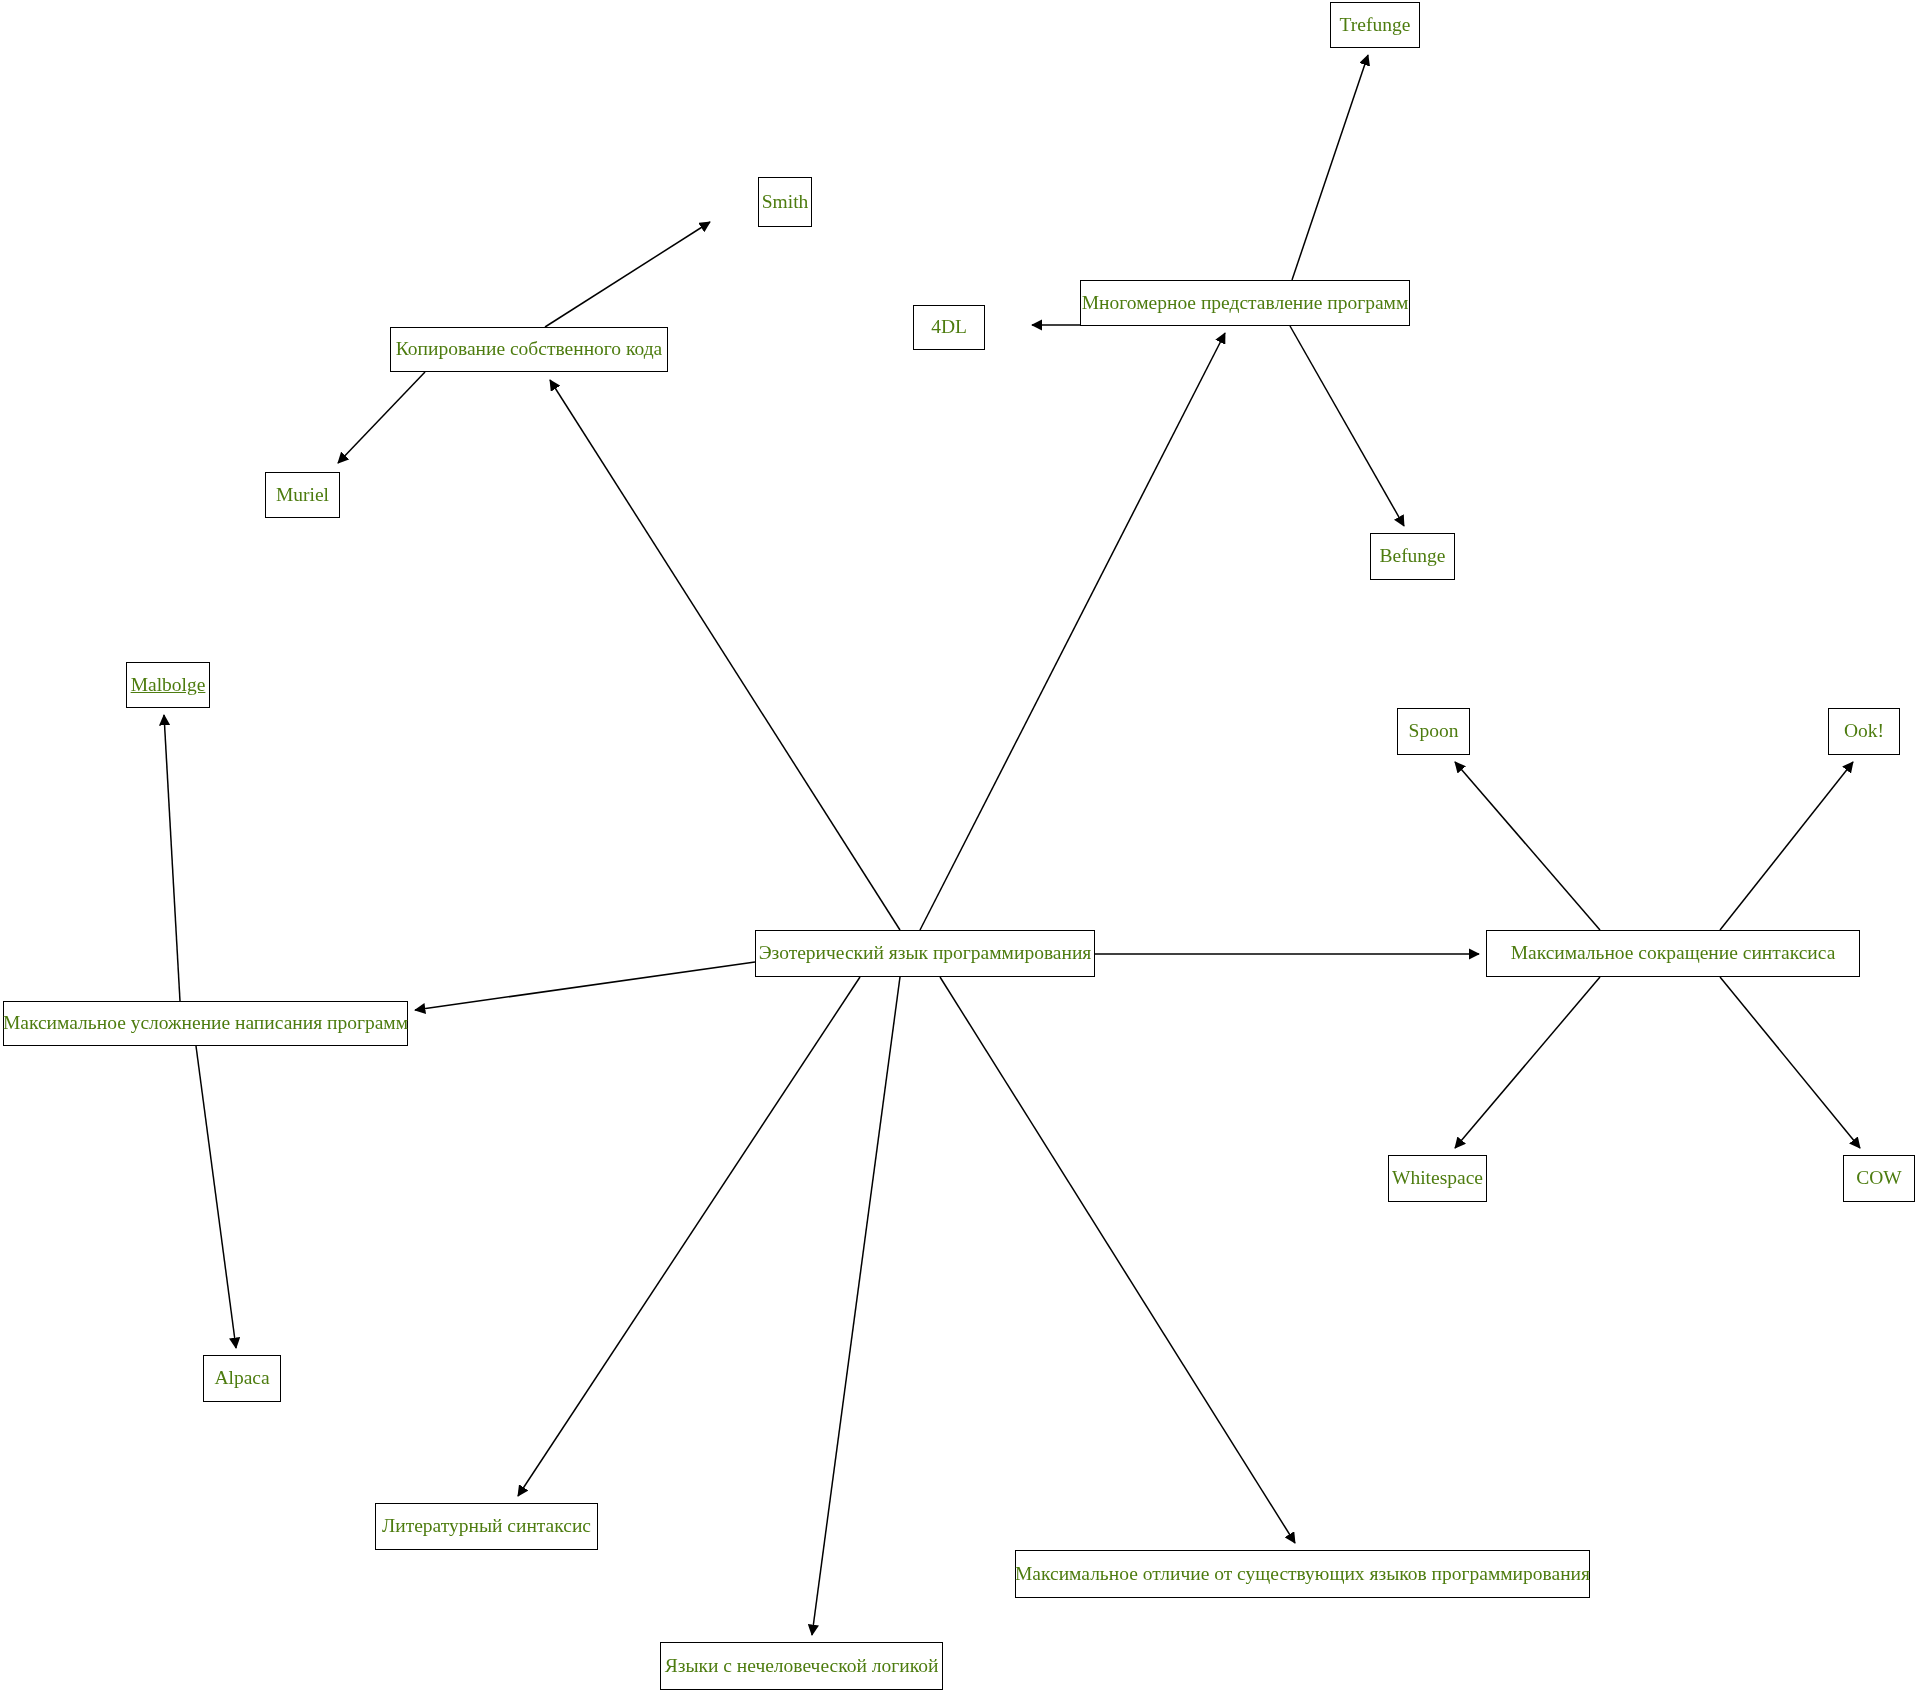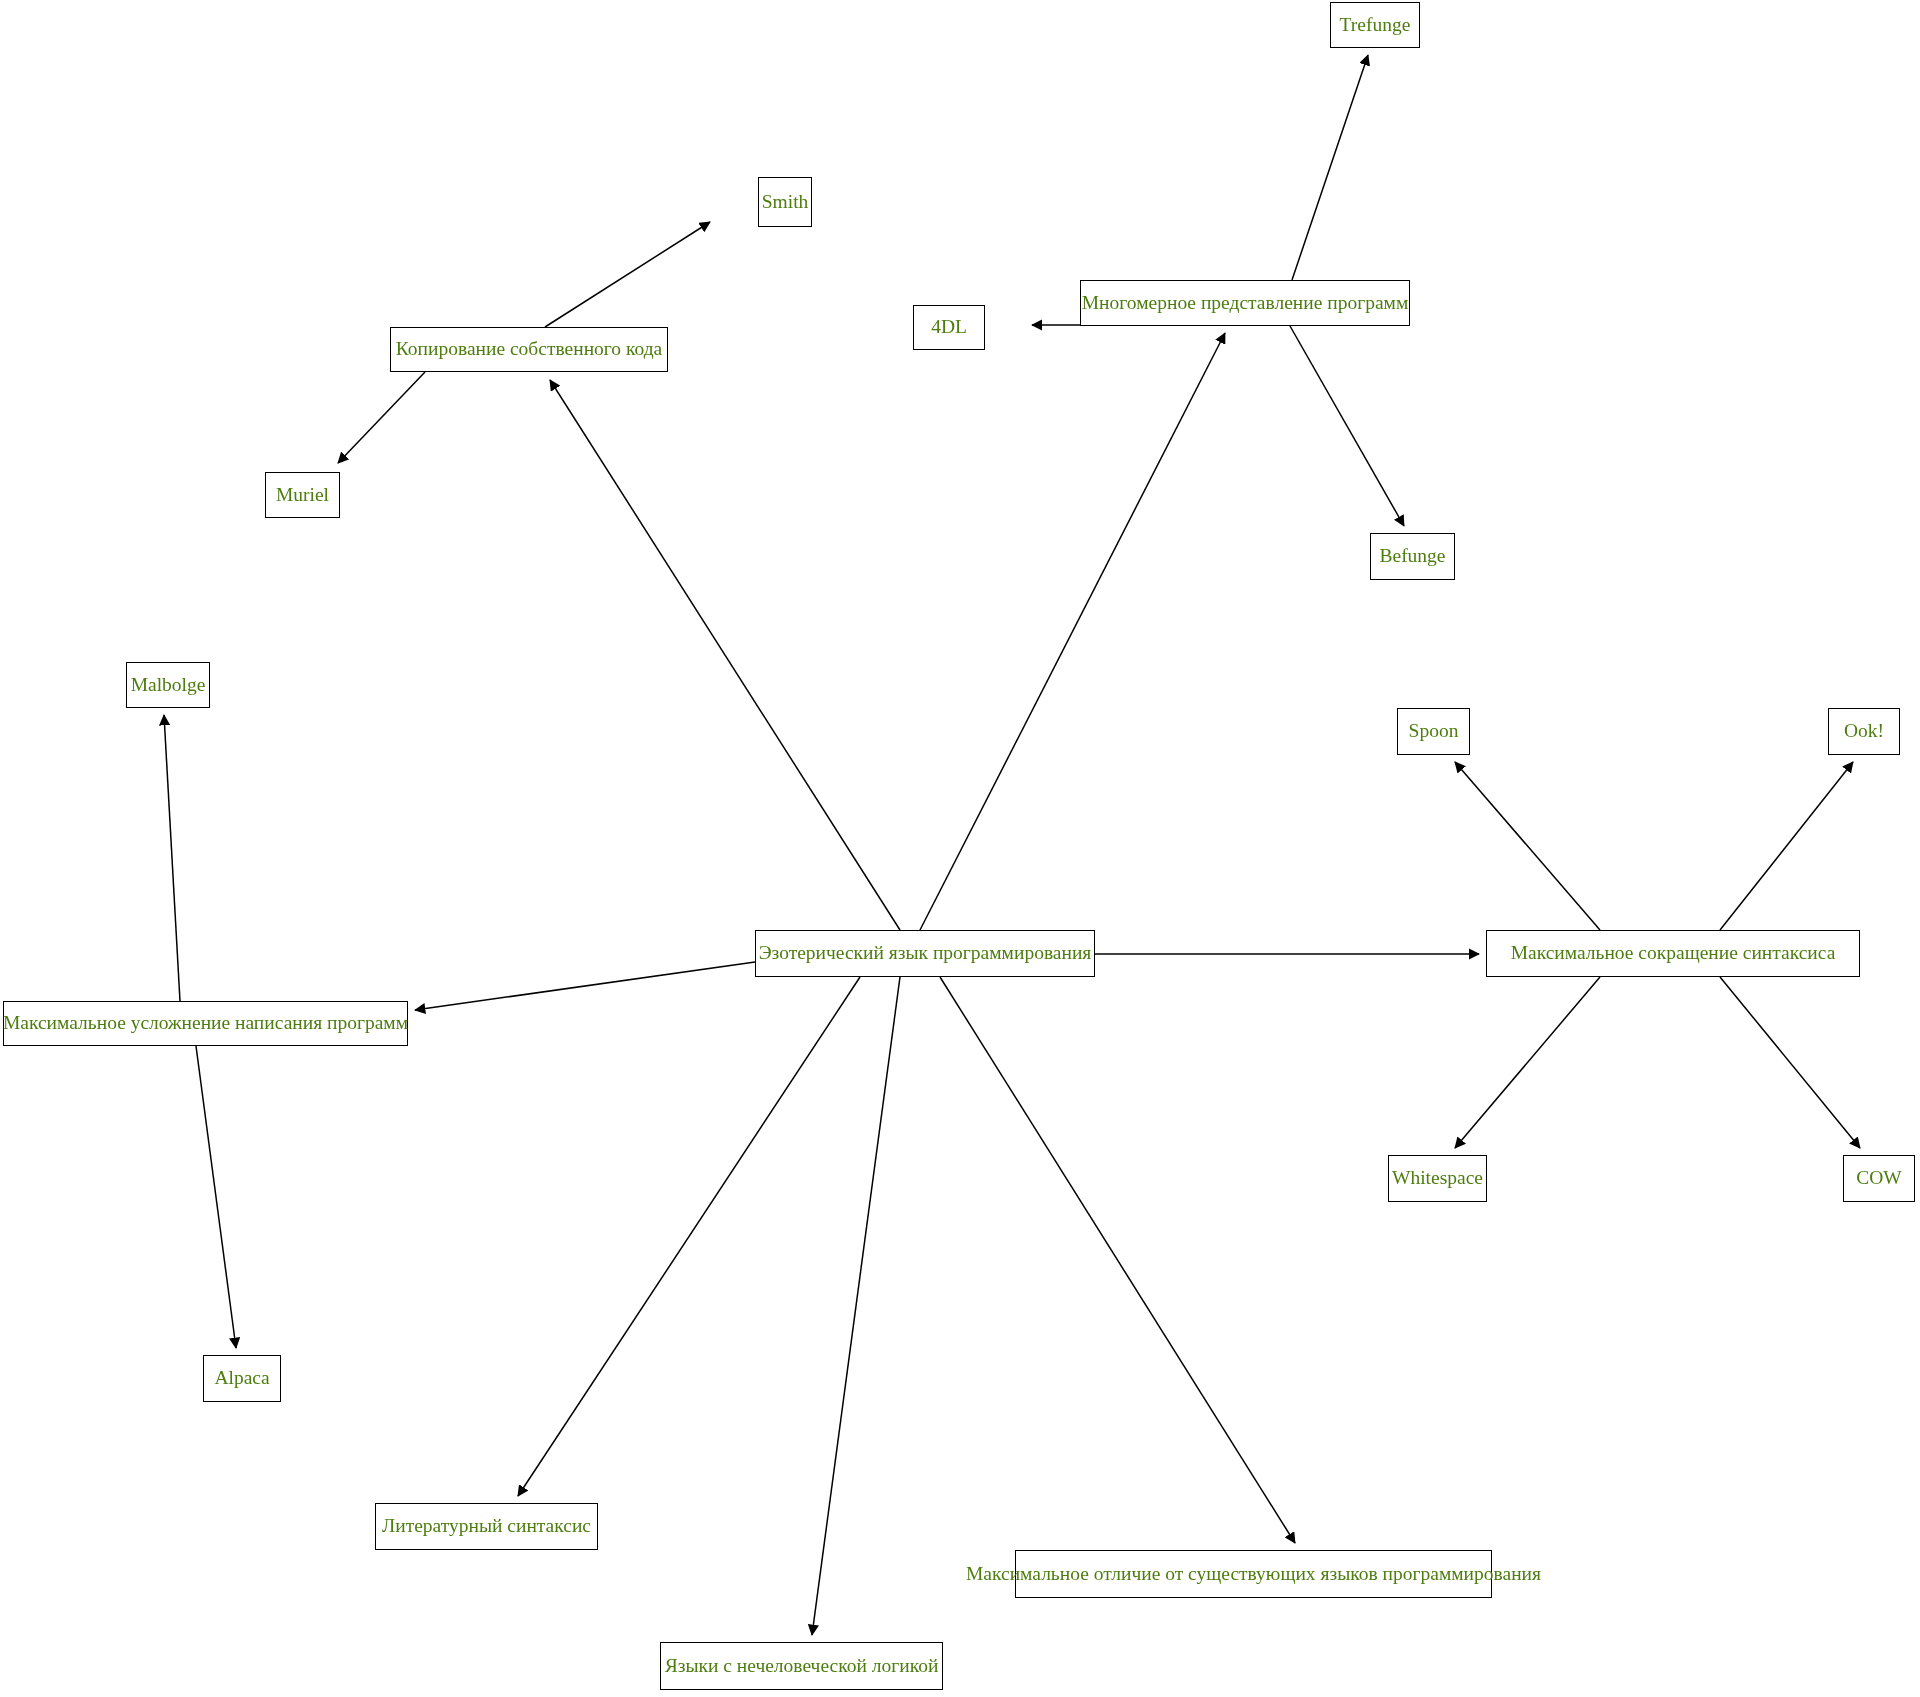--- a/index.html
+++ b/index.html
@@ -80,21 +80,21 @@
       </div>
       <div class="node" style="left: 3px; top: 1001px; width: 405px; height: 45px; border-color: rgb(0, 0, 0); background: rgb(255, 255, 255);">
         <span>Максимальное усложнение написания программ</span>
       </div>
       <div class="node" style="left: 1080px; top: 280px; width: 330px; height: 46px; border-color: rgb(0, 0, 0); background: rgb(255, 255, 255);">
         <span>Многомерное представление программ</span>
       </div>
       <div class="node" style="left: 390px; top: 327px; width: 278px; height: 45px; border-color: rgb(0, 0, 0); background: rgb(255, 255, 255);">
         <span>Копирование собственного кода</span>
       </div>
-      <div class="node" style="left: 1015px; top: 1550px; width: 477px; height: 48px; border-color: rgb(0, 0, 0); background: rgb(255, 255, 255);">
+      <div class="node" style="left: 1015px; top: 1550px; width: 575px; height: 48px; border-color: rgb(0, 0, 0); background: rgb(255, 255, 255);">
         <span>Максимальное отличие от существующих языков программирования</span>
       </div>
       <div class="node" style="left: 660px; top: 1642px; width: 283px; height: 48px; border-color: rgb(0, 0, 0); background: rgb(255, 255, 255);">
         <span>Языки с нечеловеческой логикой</span>
       </div>
       <div class="node" style="left: 375px; top: 1503px; width: 223px; height: 47px; border-color: rgb(0, 0, 0); background: rgb(255, 255, 255);">
         <span>Литературный синтаксис</span>
       </div>
       <div class="node" style="left: 758px; top: 177px; width: 54px; height: 50px; border-color: rgb(0, 0, 0); background: rgb(255, 255, 255);">
         <span>Smith</span>
@@ -116,20 +116,20 @@
       </div>
       <div class="node" style="left: 1828px; top: 708px; width: 72px; height: 47px; border-color: rgb(0, 0, 0); background: rgb(255, 255, 255);">
         <span>Ook!</span>
       </div>
       <div class="node" style="left: 1388px; top: 1155px; width: 99px; height: 47px; border-color: rgb(0, 0, 0); background: rgb(255, 255, 255);">
         <span>Whitespace</span>
       </div>
       <div class="node" style="left: 1843px; top: 1155px; width: 72px; height: 47px; border-color: rgb(0, 0, 0); background: rgb(255, 255, 255);">
         <span>COW</span>
       </div>
-      <div class="node" style="left: 126px; top: 662px; width: 84px; height: 46px; border-color: rgb(0, 0, 0); background: rgb(255, 255, 255);">
+      <div class="node" style="left: 126px; top: 662px; width: 84px; height: 46px; border-color: rgb(0, 0, 0); background: rgb(255, 255, 255); text-decoration: underline;">
         <span>Malbolge</span>
       </div>
       <div class="node" style="left: 203px; top: 1355px; width: 78px; height: 47px; border-color: rgb(0, 0, 0); background: rgb(255, 255, 255);">
         <span>Alpaca</span>
       </div>
     </div>
 </div>
 
 </body></html>

